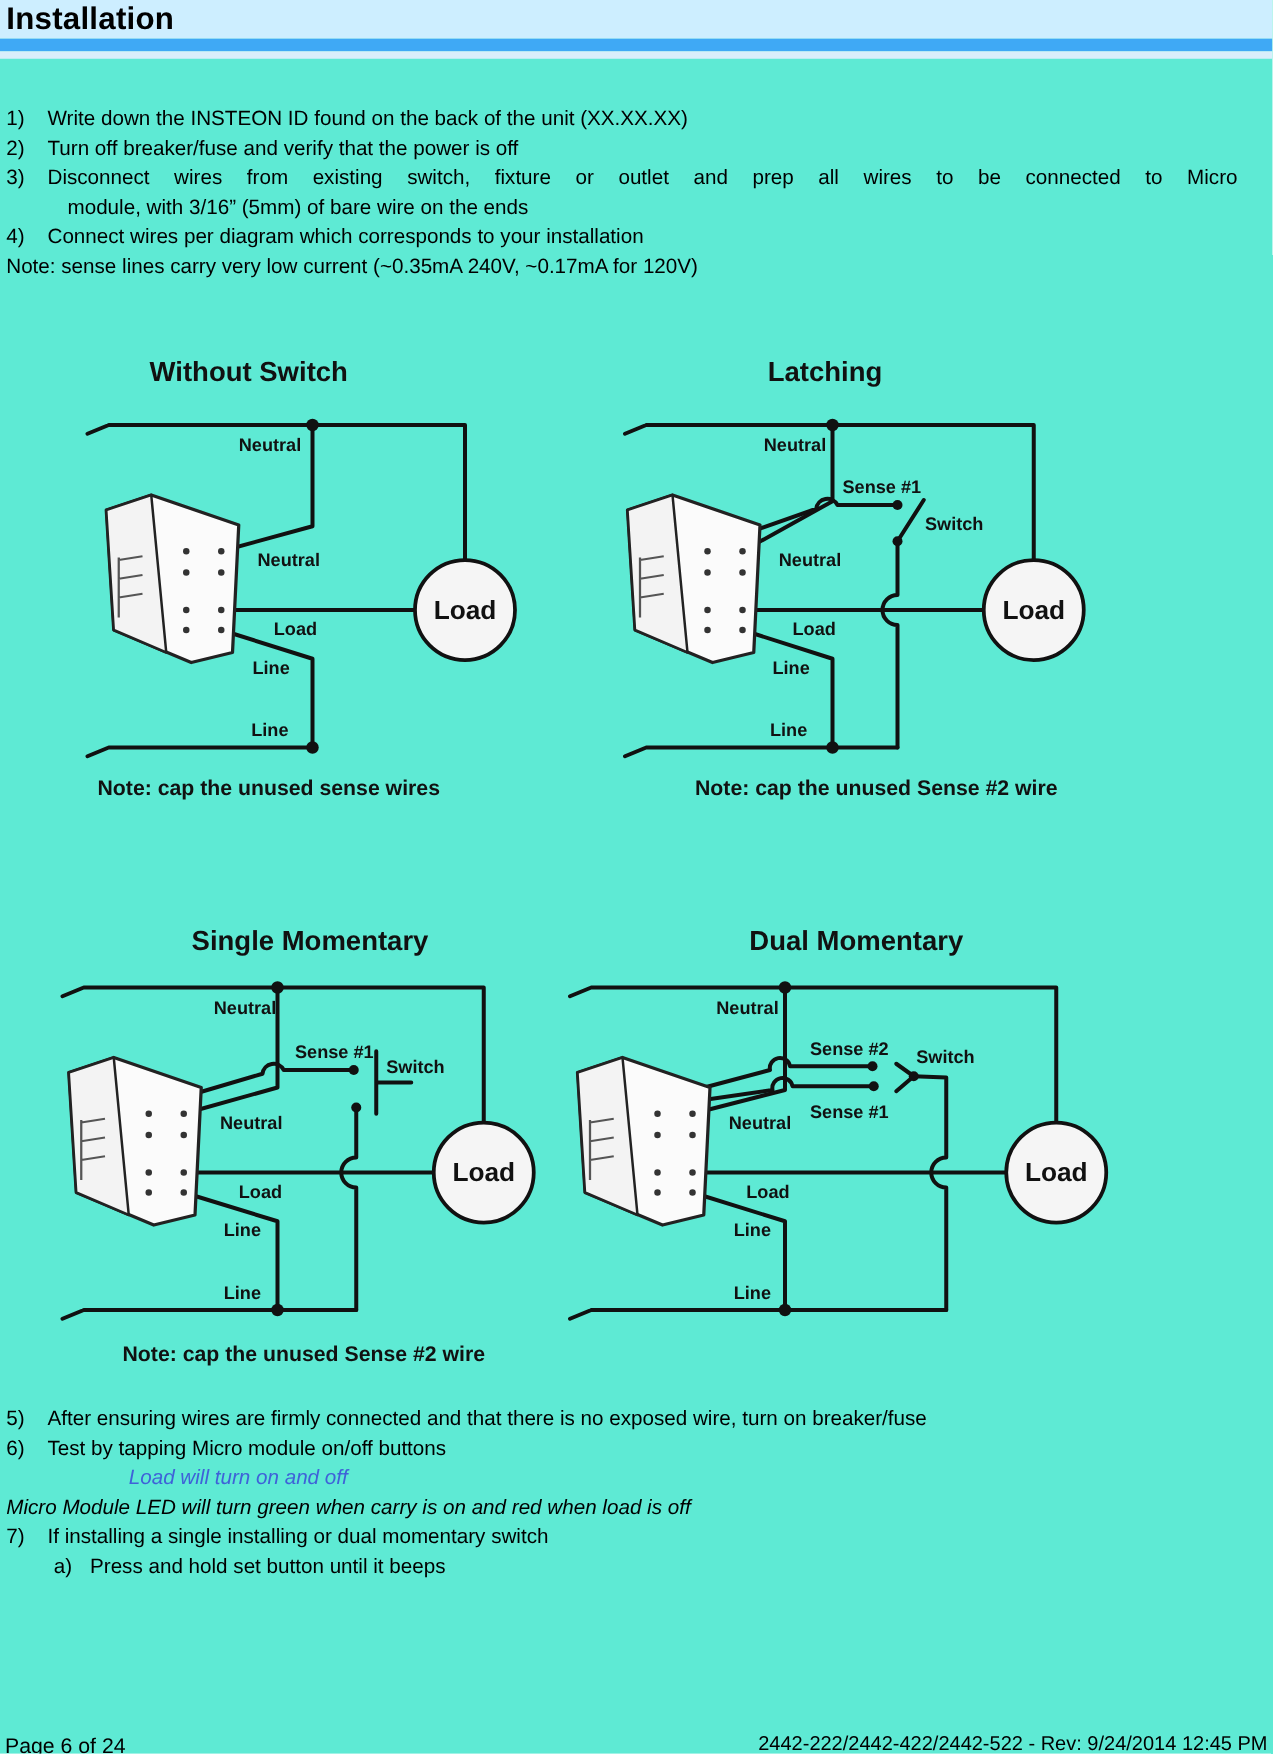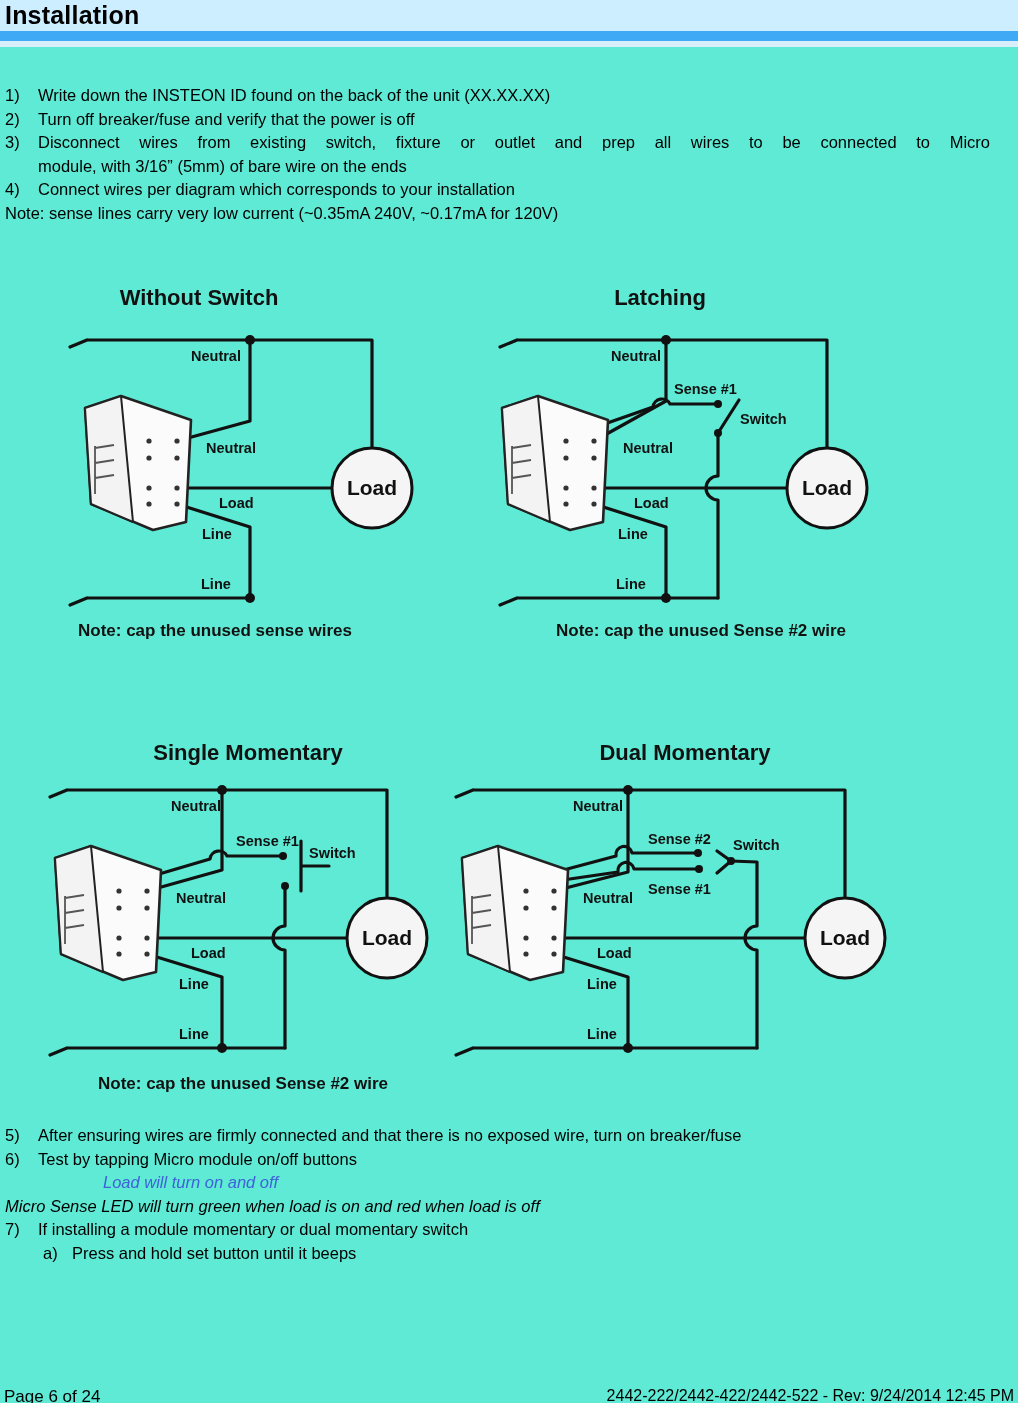--- a/index.html
+++ b/index.html
@@ -14,21 +14,21 @@
   .hdr-band2  { position:absolute; top:41px; left:0; right:0; height:6px; background:#d9eefb; }
 
   
   .steps  { position:absolute; left:5px; top:84px;  width:1008px; font-size:16.5px; line-height:23.5px; }
   .steps2 { position:absolute; left:5px; top:1124px; width:1010px; font-size:16.5px; line-height:23.5px; }
   .step { position:relative; padding-left:33px; }
   .step > .num { position:absolute; left:0; top:0; width:30px; }
   .stepa { position:relative; padding-left:67px; }
   .stepa > .num { position:absolute; left:38px; top:0; width:26px; }
   .jline { display:block; width:952px; text-align:justify; text-align-last:justify; }
-  .bline { display:block; }
+  .bline { display:block;margin-left:16px; }
   .subem { margin-left:98px; color:#3f62d8; font-style:italic; }
   .lednote { font-style:italic; }
 
   
   .dgm { position:absolute; }
   .dgm text { font-family:"Liberation Sans", sans-serif; fill:#111; }
   .t-title { font-size:22px; font-weight:600; text-anchor:middle; }
   .t-lbl   { font-size:14.5px; font-weight:600; }
   .t-note  { font-size:17px;  font-weight:600; }
   .t-load  { font-size:21px;  font-weight:600; text-anchor:middle; }
@@ -195,23 +195,23 @@
   </svg>
 
   <div class="steps2">
     <div class="step">
       <span class="num">5)</span><span>After ensuring wires are firmly connected and that there is no exposed wire, turn on breaker/fuse</span>
     </div>
     <div class="step">
       <span class="num">6)</span><span>Test by tapping Micro module on/off buttons</span>
     </div>
     <div class="subem">Load will turn on and off</div>
-    <div class="lednote">Micro Sense LED will turn green when load is on and red when load is off</div>
-    <div class="step">
-      <span class="num">7)</span><span>If installing a module momentary or dual momentary switch</span>
+    <div class="lednote">Micro Module LED will turn green when carry is on and red when load is off</div>
+    <div class="step">
+      <span class="num">7)</span><span>If installing a single installing or dual momentary switch</span>
     </div>
     <div class="stepa">
       <span class="num">a)</span><span>Press and hold set button until it beeps</span>
     </div>
   </div>
 
   <div class="footer-left">Page 6 of 24</div>
   <div class="footer-right">2442-222/2442-422/2442-522 - Rev: 9/24/2014 12:45 PM</div>
 
 </div>

